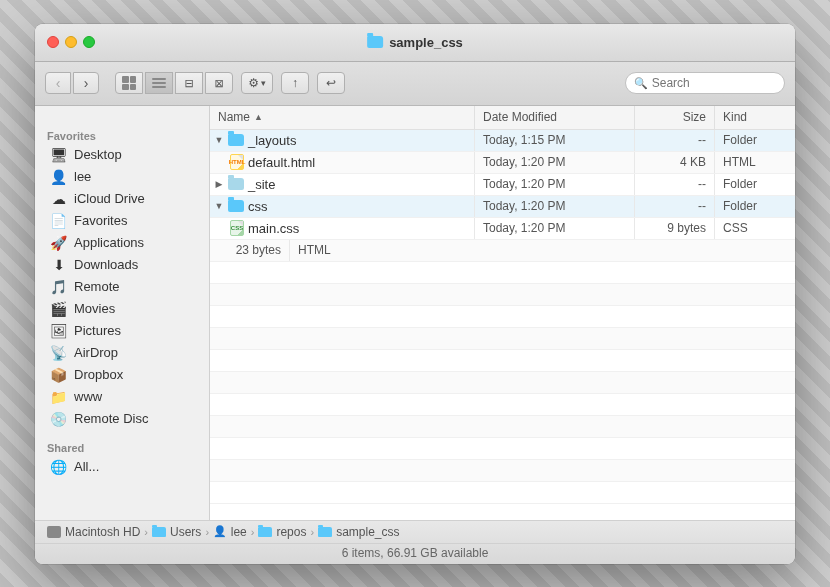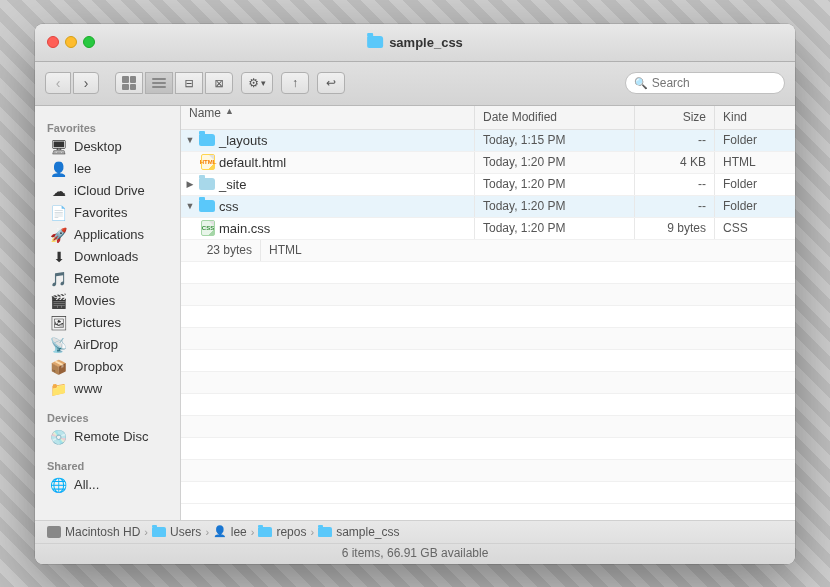--- a/index.html
+++ b/index.html
@@ -185,24 +185,24 @@
 
     
     .content {
       display: flex;
       flex: 1;
       overflow: hidden;
     }
 
     
     .sidebar {
-      width: 146px;
+      width: 175px;
       background: #f0f0f0;
       border-right: 1px solid #d0d0d0;
-      padding: 12px 0;
+      padding: 20px 0;
       overflow-y: auto;
       flex-shrink: 0;
     }
 
     .sidebar-section-label {
       font-size: 11px;
       font-weight: 600;
       color: #888;
       padding: 4px 12px 2px;
       text-transform: capitalize;
@@ -249,32 +249,33 @@
       color: #555;
       font-weight: 500;
       padding: 0;
       flex-shrink: 0;
     }
 
     .col-name {
       flex: 1;
       padding: 0 8px;
       display: flex;
+      align-items: center;
       gap: 4px;
       border-right: 1px solid #e0e0e0;
       height: 100%;
     }
 
     .col-modified {
       width: 160px;
-      padding: 4px 8px;
+      padding: 12px 8px;
       border-right: 1px solid #e0e0e0;
       height: 100%;
       display: flex;
-      align-items: flex-start;
+      align-items: center;
     }
 
     .col-size {
       width: 80px;
       padding: 0 8px;
       border-right: 1px solid #e0e0e0;
       height: 100%;
       display: flex;
       align-items: center;
       justify-content: flex-end;
@@ -640,21 +641,20 @@
       </div>
       <div class="sidebar-item">
         <span class="sidebar-icon">📦</span>
         <span>Dropbox</span>
       </div>
       <div class="sidebar-item">
         <span class="sidebar-icon">📁</span>
         <span>www</span>
       </div>
 
-      <div class="sidebar-section-label" style="margin-top:8px;">Devices</div>
       <div class="sidebar-item">
         <span class="sidebar-icon">💿</span>
         <span>Remote Disc</span>
       </div>
 
       <div class="sidebar-section-label" style="margin-top:8px;">Shared</div>
       <div class="sidebar-item">
         <span class="sidebar-icon">🌐</span>
         <span>All...</span>
       </div>

